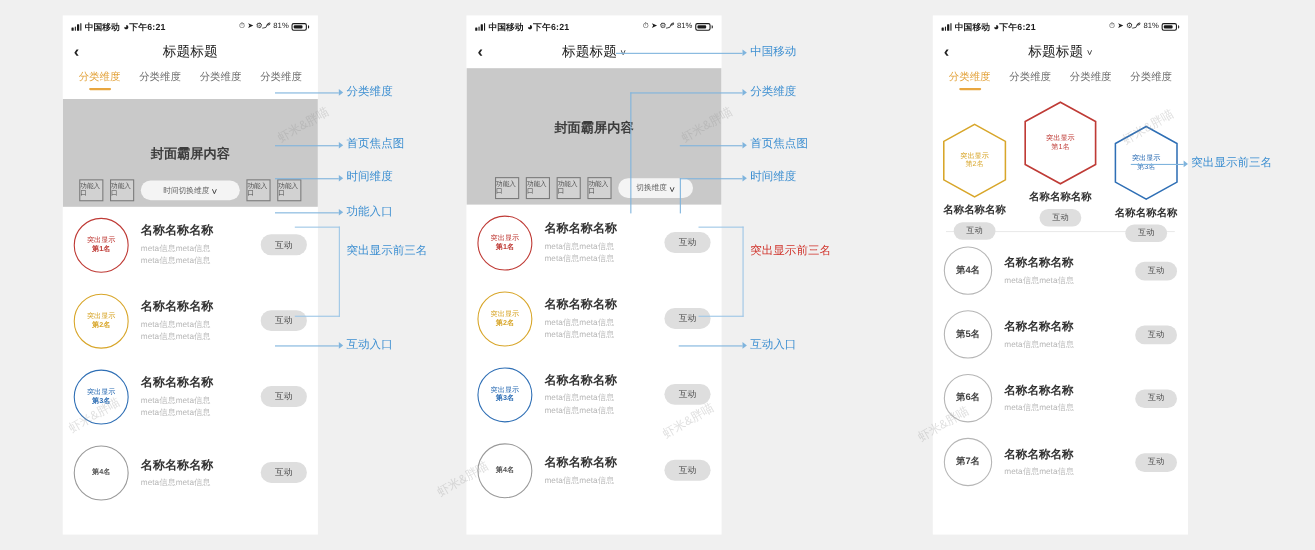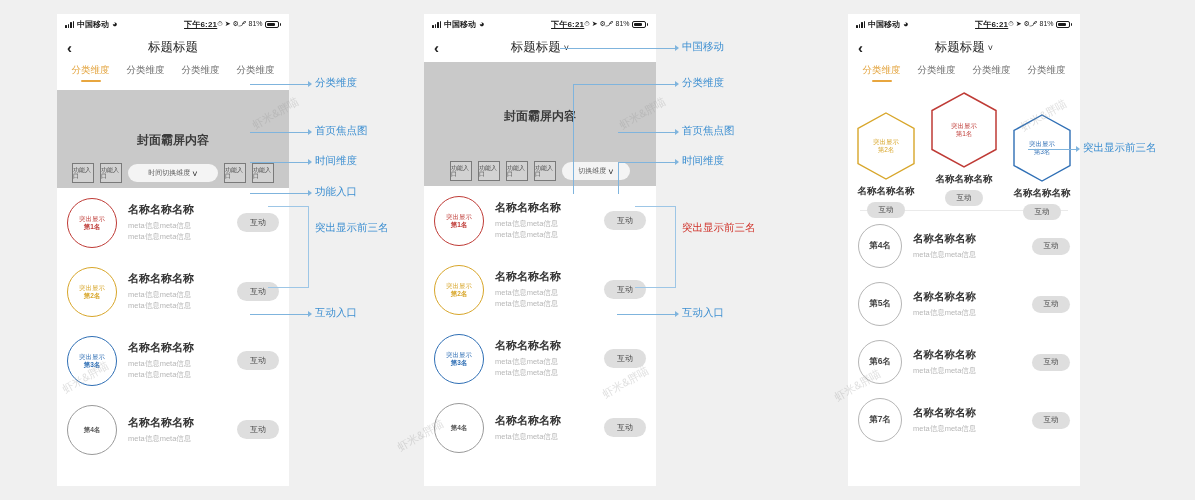--- a/index.html
+++ b/index.html
@@ -14,21 +14,21 @@
   
   .phone{position:absolute;background:#ffffff;overflow:hidden;}
   .p1{left:57px;top:14px;width:232px;height:472px;}
   .p2{left:424px;top:14px;width:232px;height:472px;}
   .p3{left:848px;top:14px;width:232px;height:472px;}
 
   
   .statusbar{height:18px;display:flex;align-items:center;padding:2px 8px 0 8px;
              font-size:8px;color:#1b1b1b;box-sizing:border-box;}
   .sb-left{display:flex;align-items:center;gap:3px;flex:0 0 auto;}
-  .sb-center{flex:1;text-align:right;font-weight:bold;letter-spacing:.2px;text-decoration:underline;}
+  .sb-center{flex:1;text-align:left;font-weight:bold;letter-spacing:.2px;}
   .sb-right{display:flex;align-items:center;gap:2px;flex:0 0 auto;}
   .signal{display:inline-flex;align-items:flex-end;gap:1px;height:8px;}
   .signal i{display:block;width:1.5px;background:#1b1b1b;border-radius:.5px;}
   .signal i:nth-child(1){height:3px}
   .signal i:nth-child(2){height:4.5px}
   .signal i:nth-child(3){height:6px}
   .signal i:nth-child(4){height:7.5px}
   .carrier{font-weight:bold;}
   .wifi{font-size:9px;line-height:8px;}
   .batt{display:inline-flex;align-items:center;}

